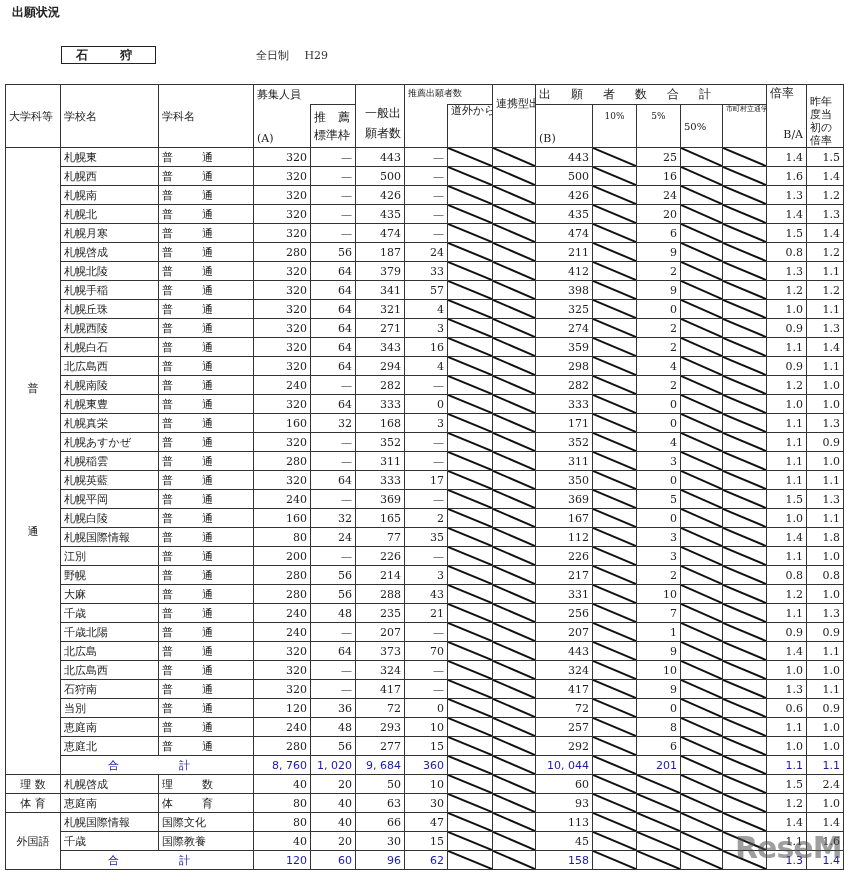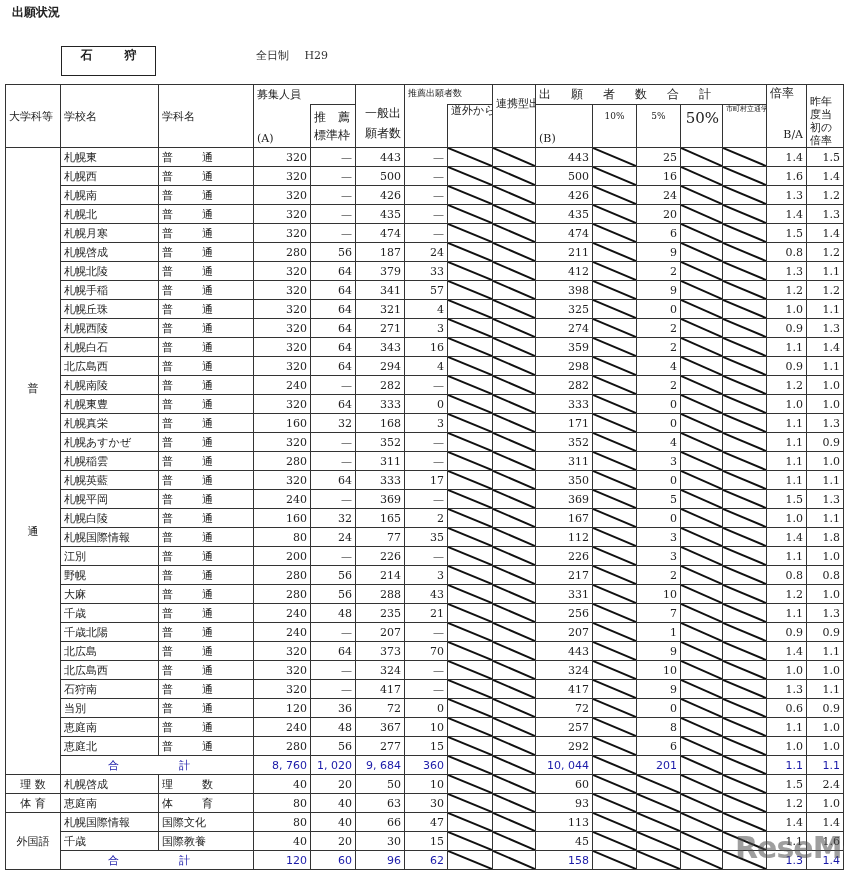--- a/index.html
+++ b/index.html
@@ -7,24 +7,24 @@
       width: 844px; height: 872px; position: relative; overflow: hidden;
       font-family: "DejaVu Serif", "Liberation Serif", serif;
       color: #222;
     }
     .page-title {
       position: absolute; left: 12px; top: 4px;
       font-family: "DejaVu Sans", "Liberation Sans", sans-serif;
       font-size: 12px; font-weight: bold; color: #222;
     }
     .region-box {
-      position: absolute; left: 61px; top: 46px; width: 95px; height: 30px;
+      position: absolute; left: 61px; top: 46px; width: 95px; height: 18px;
       border: 1.5px solid #222; box-sizing: border-box;
       font-family: "DejaVu Sans", "Liberation Sans", sans-serif;
-      font-weight: bold; font-size: 12px; text-align: center; line-height: 16px;
+      font-weight: bold; font-size: 12px; text-align: left; line-height: 16px;
       letter-spacing: 14px; padding-left: 14px;
     }
     .subtitle {
       position: absolute; left: 256px; top: 48px; font-size: 11px; color: #333;
     }
     .subtitle span { margin-right: 12px; }
 
     table.main {
       position: absolute; left: 5px; top: 84px;
       border-collapse: collapse; table-layout: fixed;
@@ -109,21 +109,21 @@
       <th rowspan="3" class="hdr-mid" style="font-size:11px;line-height:13px;padding-top:10px;white-space:normal">昨年度当初の倍率</th>
     </tr>
     <tr style="height:19px">
       <th rowspan="2" style="border-top:none;vertical-align:bottom;font-size:11px"><span>(A)</span></th>
       <th rowspan="2" style="white-space:normal;font-size:12px;line-height:18px">推　薦 標準枠</th>
       <th rowspan="2" style="border-top:none"></th>
       <th rowspan="2" class="hdr-mid" style="line-height:12px">道外からの出願</th>
       <th rowspan="2" style="border-top:none;vertical-align:bottom;text-align:left;font-size:11px"><span>(B)</span></th>
       <th rowspan="2" class="hdr-small" style="text-align:center;font-size:9px;padding-top:3px">10%</th>
       <th rowspan="2" class="hdr-small" style="text-align:center;font-size:9px;padding-top:3px">5%</th>
-      <th rowspan="2" class="hdr-small" style="text-align:right;font-size:15px;padding-top:5px">50%</th>
+      <th rowspan="2" class="hdr-small" style="text-align:left;font-size:10px;padding-top:13px">50%</th>
       <th rowspan="2" class="hdr-small" style="font-size:7px;line-height:9px">市町村立通学区域規則</th>
     </tr>
     <tr style="height:20px"></tr>
   </thead>
   <tbody id="tbody">
       <tr>
         <td rowspan="33" class="dept dept-vert">
         <span class="c1">普</span>
         <span class="c2">通</span>
         </td>
@@ -1234,21 +1234,21 @@
           </svg>
         </td>
         <td class="num">0.6</td>
         <td class="num">0.9</td>
       </tr>
       <tr>
         <td class="">恵庭南</td>
         <td class="course"><span class="a">普</span><span>通</span></td>
         <td class="num">240</td>
         <td class="num">48</td>
-        <td class="num">367</td>
+        <td class="num">293</td>
         <td class="num">10</td>
         <td class="slash-inv">
           <svg viewBox="0 0 10 10" preserveAspectRatio="none">
             <line x1="0" y1="0" x2="10" y2="10" stroke="#111" stroke-width="1.4" vector-effect="non-scaling-stroke" style="stroke-width:2px"></line>
           </svg>
         </td>
         <td class="slash-inv">
           <svg viewBox="0 0 10 10" preserveAspectRatio="none">
             <line x1="0" y1="0" x2="10" y2="10" stroke="#111" stroke-width="1.4" vector-effect="non-scaling-stroke" style="stroke-width:2px"></line>
           </svg>

